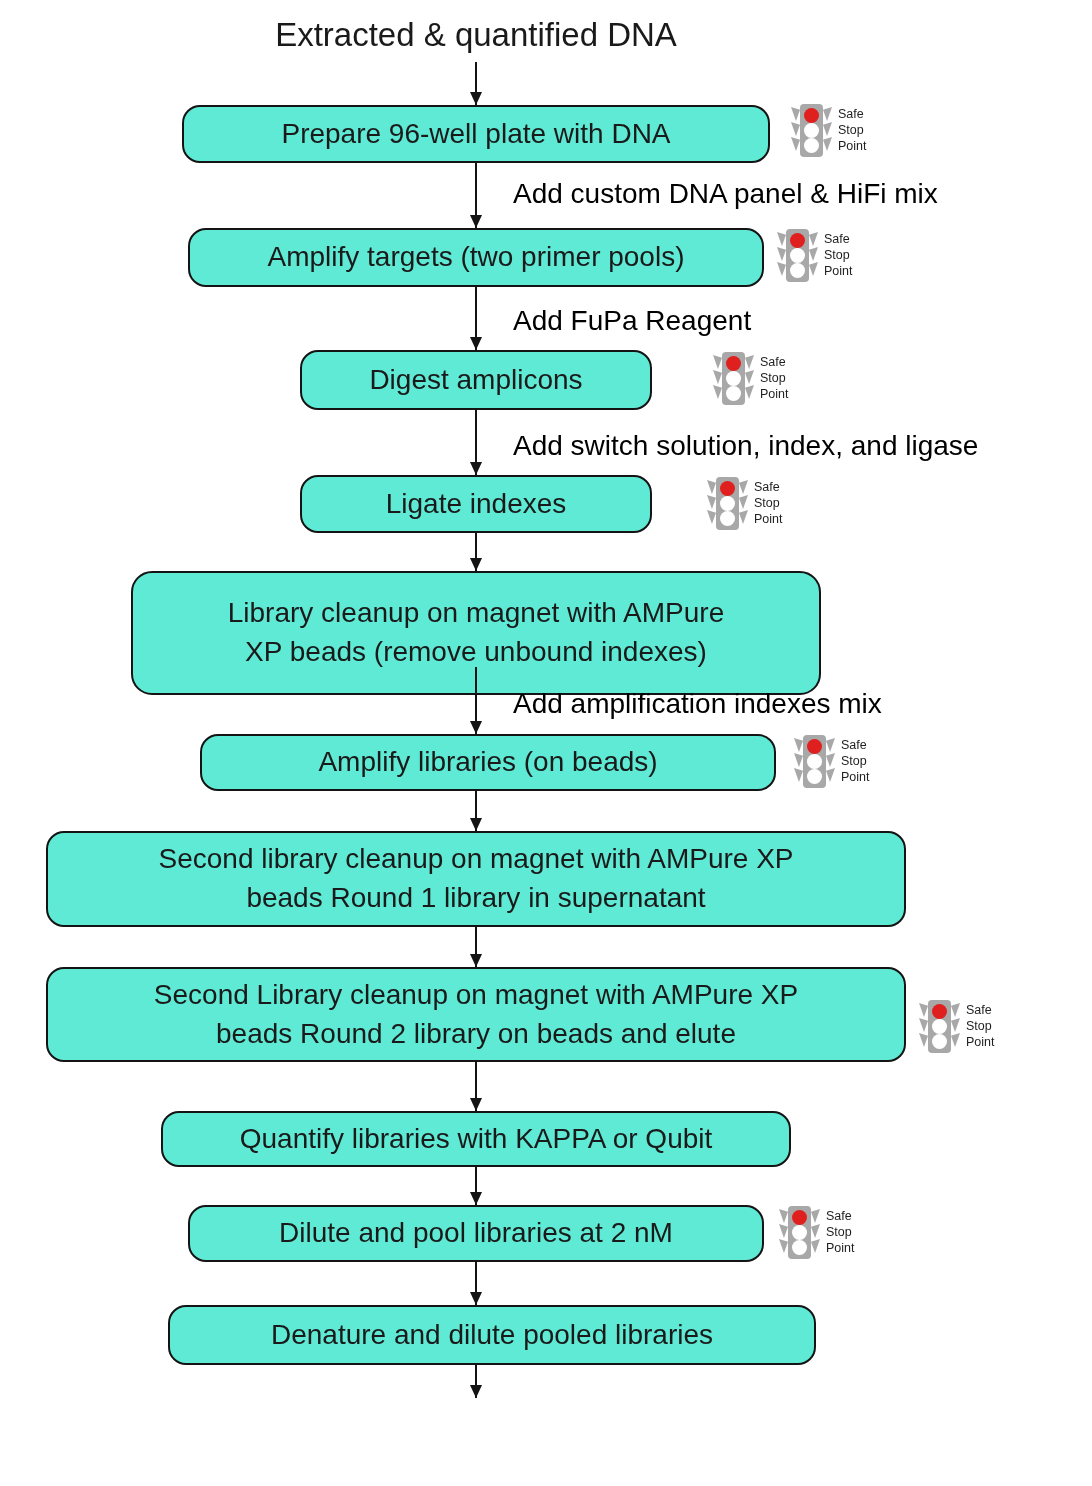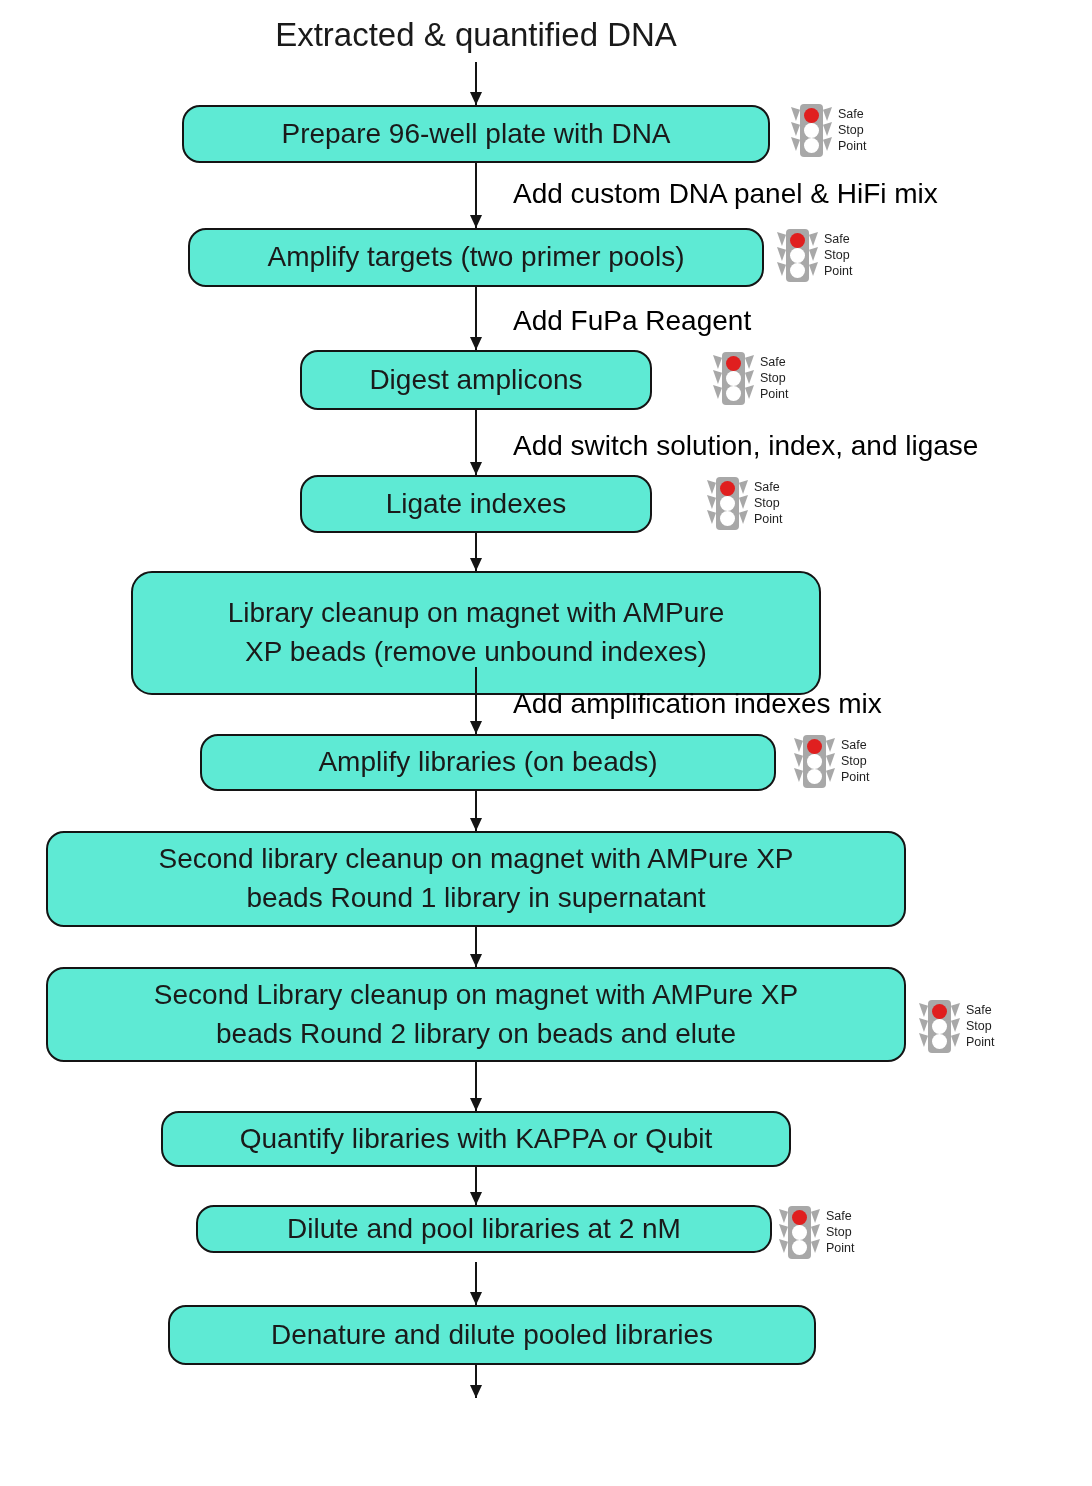--- a/index.html
+++ b/index.html
@@ -84,21 +84,21 @@
   
   #b1{left:182px;top:105px;width:588px;height:58px;}
   #b2{left:188px;top:228px;width:576px;height:59px;}
   #b3{left:300px;top:350px;width:352px;height:60px;}
   #b4{left:300px;top:475px;width:352px;height:58px;}
   #b5{left:131px;top:571px;width:690px;height:124px;border-radius:21px;}
   #b6{left:188px;top:734px;width:576px;height:57px;margin-left:12px;}
   #b7{left:46px;top:831px;width:860px;height:96px;}
   #b8{left:46px;top:967px;width:860px;height:95px;}
   #b9{left:161px;top:1111px;width:630px;height:56px;}
-  #b10{left:196px;top:1205px;width:576px;height:48px;}
+  #b10{left:188px;top:1205px;width:576px;height:57px;}
   #b11{left:152px;top:1305px;width:648px;height:60px;margin-left:16px;}
   #b12{left:152px;top:1398px;width:648px;height:60px;}
   
   #a1{top:62px;height:43px;}
   #a2{top:163px;height:65px;}
   #a3{top:287px;height:63px;}
   #a4{top:410px;height:65px;}
   #a5{top:533px;height:38px;}
   #a6{top:667px;height:67px;}
   #a7{top:791px;height:40px;}

